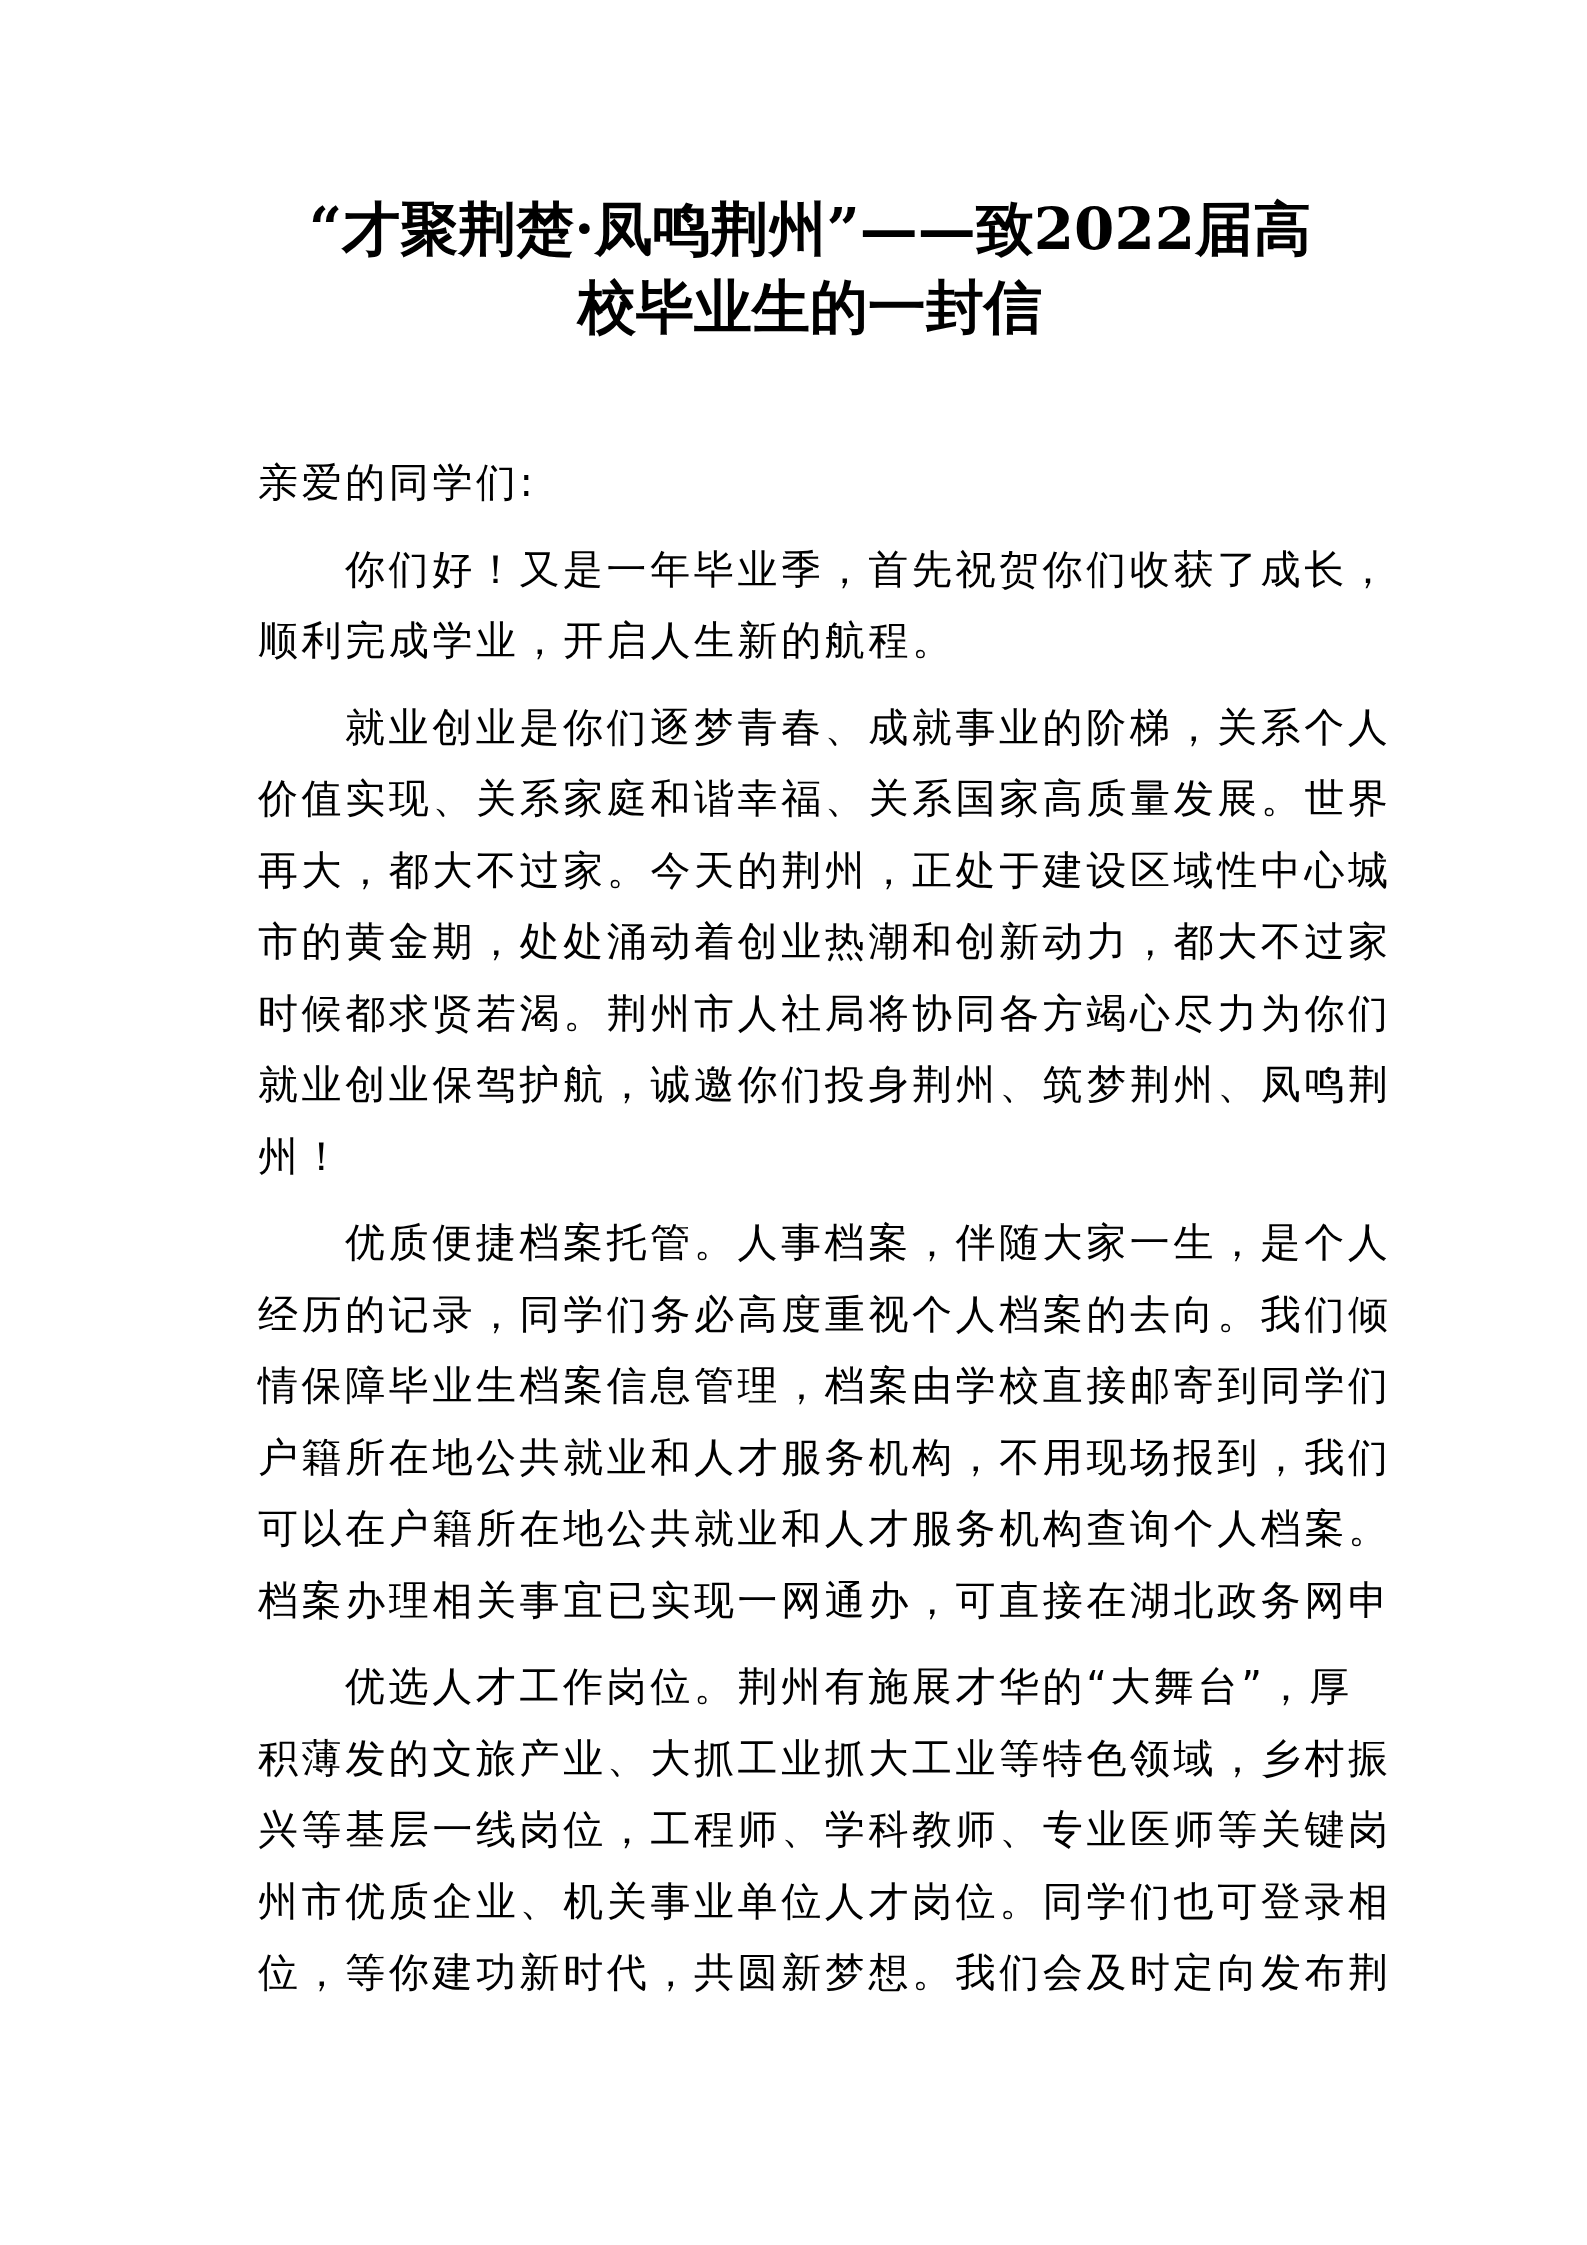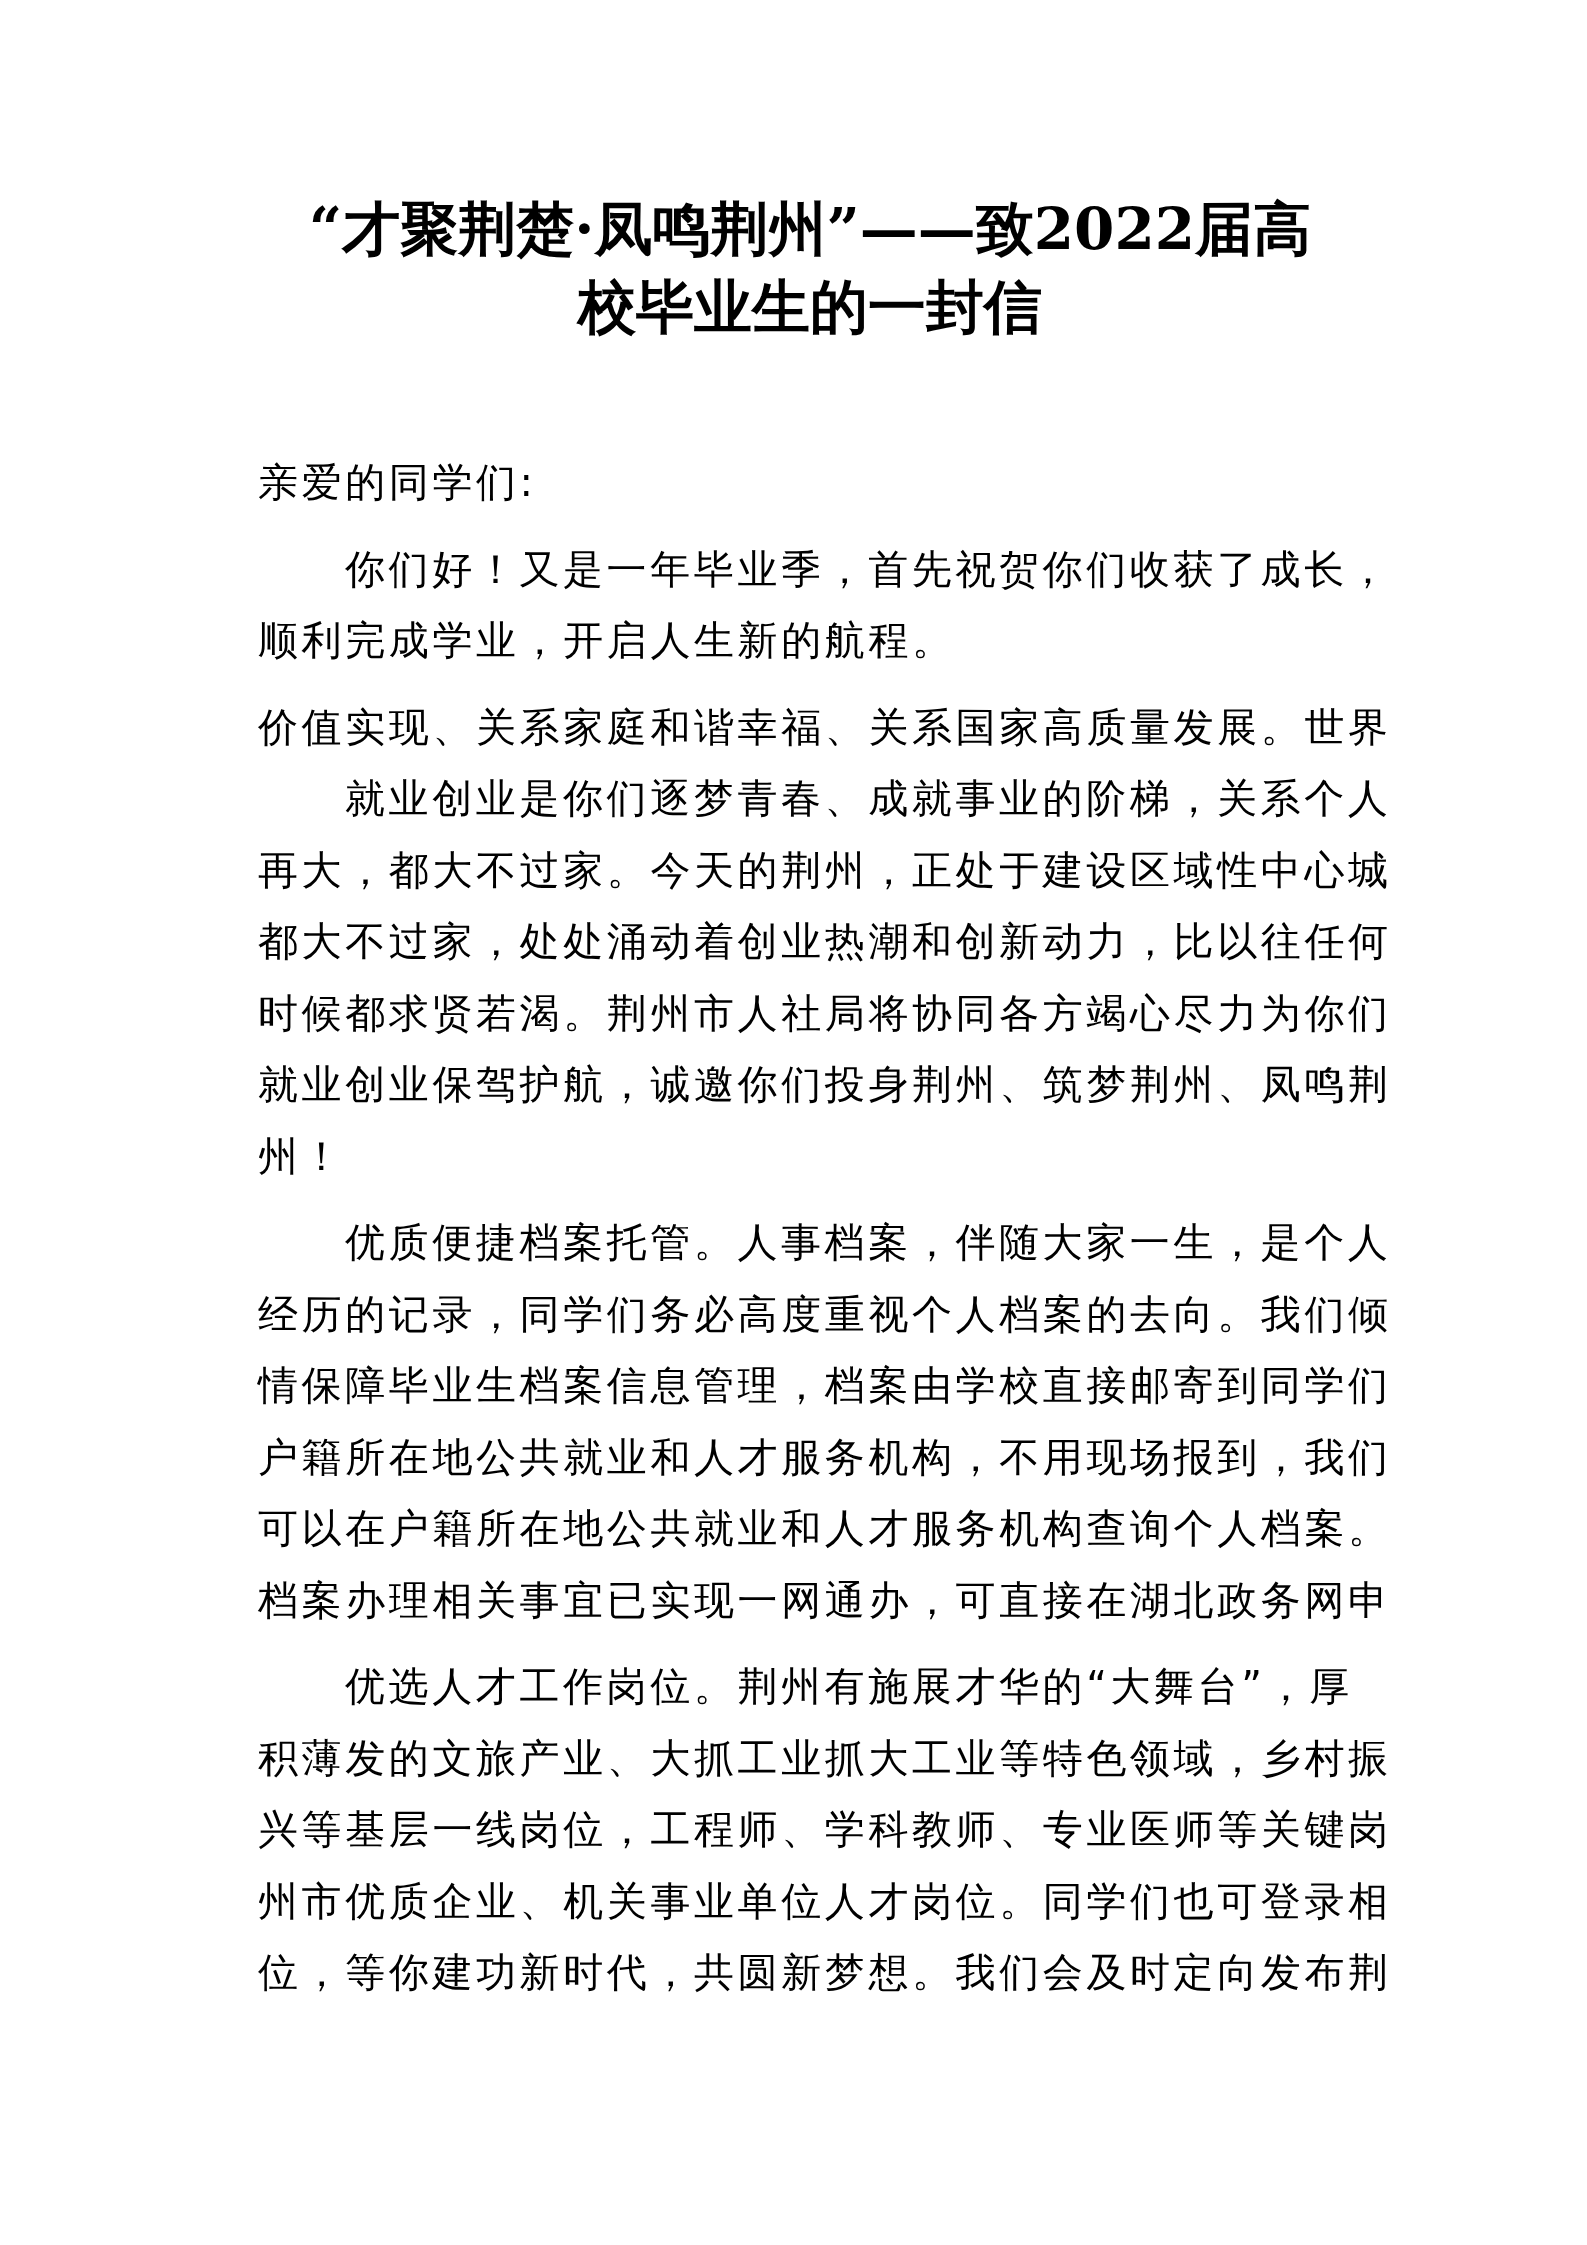--- a/index.html
+++ b/index.html
@@ -81,24 +81,24 @@
     <p>
       <span class="ln last">亲爱的同学们:</span>
     </p>
 
     <p class="indent">
       <span class="ln" style="text-indent:87px;">你们好！又是一年毕业季，首先祝贺你们收获了成长，</span>
       <span class="ln last" style="text-indent:0;">顺利完成学业，开启人生新的航程。</span>
     </p>
 
     <p class="indent">
+      <span class="ln" style="text-indent:87px;">就业创业是你们逐梦青春、成就事业的阶梯，关系个人</span>
       <span class="ln" style="text-indent:0;">价值实现、关系家庭和谐幸福、关系国家高质量发展。世界</span>
-      <span class="ln" style="text-indent:87px;">就业创业是你们逐梦青春、成就事业的阶梯，关系个人</span>
       <span class="ln" style="text-indent:0;">再大，都大不过家。今天的荆州，正处于建设区域性中心城</span>
-      <span class="ln" style="text-indent:0;">都大不过家，处处涌动着创业热潮和创新动力，比以往任何</span>
+      <span class="ln" style="text-indent:0;">市的黄金期，处处涌动着创业热潮和创新动力，都大不过家</span>
       <span class="ln" style="text-indent:0;">时候都求贤若渴。荆州市人社局将协同各方竭心尽力为你们</span>
       <span class="ln" style="text-indent:0;">就业创业保驾护航，诚邀你们投身荆州、筑梦荆州、凤鸣荆</span>
       <span class="ln last" style="text-indent:0;">州！</span>
     </p>
 
     <p class="indent">
       <span class="ln" style="text-indent:87px;">优质便捷档案托管。人事档案，伴随大家一生，是个人</span>
       <span class="ln" style="text-indent:0;">经历的记录，同学们务必高度重视个人档案的去向。我们倾</span>
       <span class="ln" style="text-indent:0;">情保障毕业生档案信息管理，档案由学校直接邮寄到同学们</span>
       <span class="ln" style="text-indent:0;">户籍所在地公共就业和人才服务机构，不用现场报到，我们</span>

